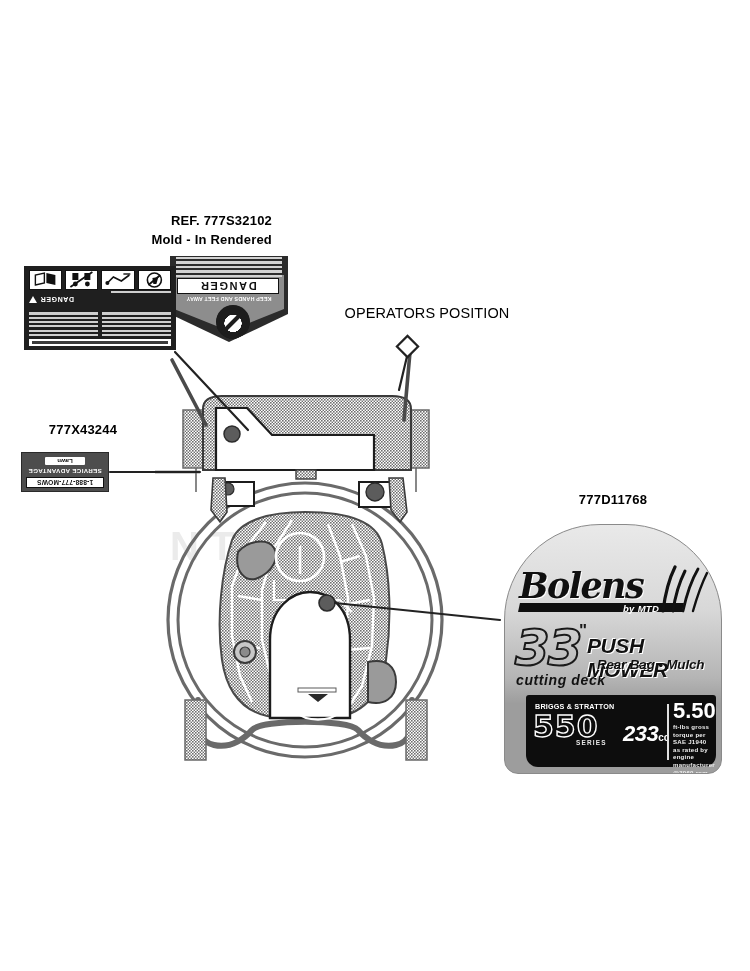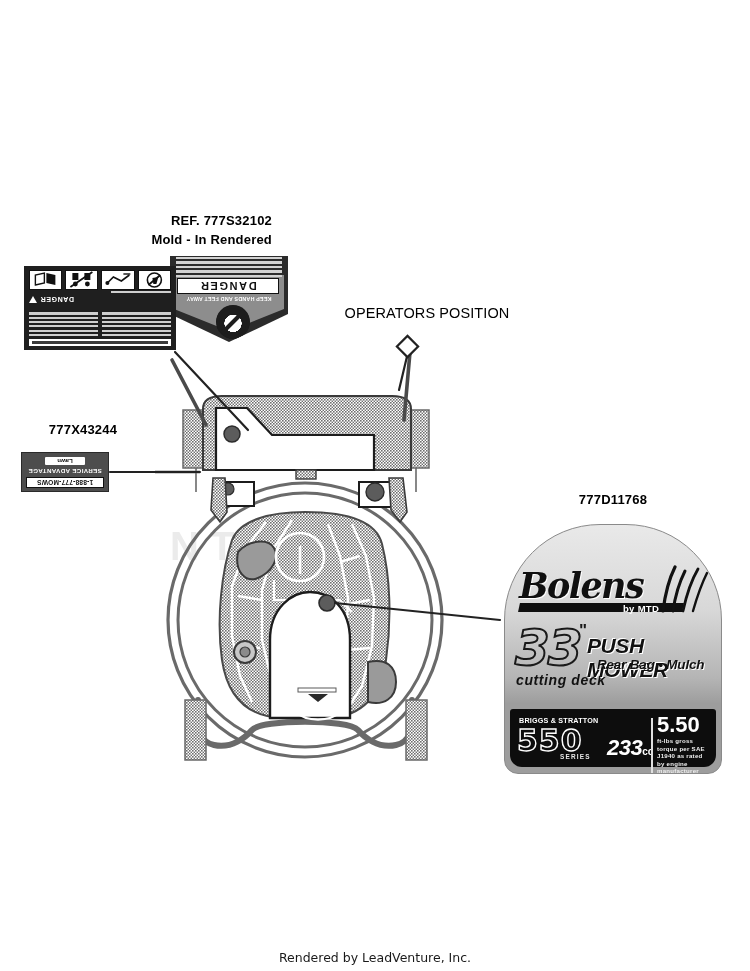--- a/index.html
+++ b/index.html
@@ -319,20 +319,21 @@
     left: 0; top: 34px;
     width: 164px; height: 9px;
     background: #101010;
     transform: skewX(-12deg);
   }
   #bolens-decal .bd-mtd {
     position: absolute;
     left: 104px; top: 34px;
     font-size: 9.5px;
     font-weight: bold;
+    font-style: italic;
     color: #ffffff;
     letter-spacing: .3px;
     z-index: 2;
   }
   #bolens-decal .bd-grass {
     position: absolute;
     right: 2px; top: -4px;
     width: 54px; height: 48px;
   }
 
@@ -380,23 +381,23 @@
     font-size: 13.5px;
     font-weight: bold;
     font-style: italic;
     color: #111;
     letter-spacing: -.2px;
     text-shadow: 1px 1px 0 #fff;
   }
 
   #bolens-decal .bd-black {
     position: absolute;
-    left: 5px; right: 5px;
+    left: 21px; right: 5px;
     bottom: 6px;
-    height: 58px;
+    height: 72px;
     background: #0d0d0d;
     border-radius: 3px 3px 12px 12px;
   }
   #bolens-decal .bd-bs-name {
     position: absolute;
     left: 9px; top: 7px;
     font-size: 7.2px;
     font-weight: bold;
     color: #fff;
     letter-spacing: .2px;
@@ -695,15 +696,14 @@
       <div class="bd-bs-name">BRIGGS &amp; STRATTON</div>
       <div class="bd-550">550</div>
       <div class="bd-series">SERIES</div>
       <div class="bd-cc"><span>233</span><small>cc</small></div>
       <div class="bd-divider"></div>
       <div class="bd-torque-num">5.50</div>
       <div class="bd-torque-desc">ft-lbs gross torque per SAE J1940 as rated by engine manufacturer @3060 rpm</div>
     </div>
   </div>
 
-  <div id="footer-credit">Rendered by LeadVenture, Inc.</div>
 
 </div>
 
 </body></html>

